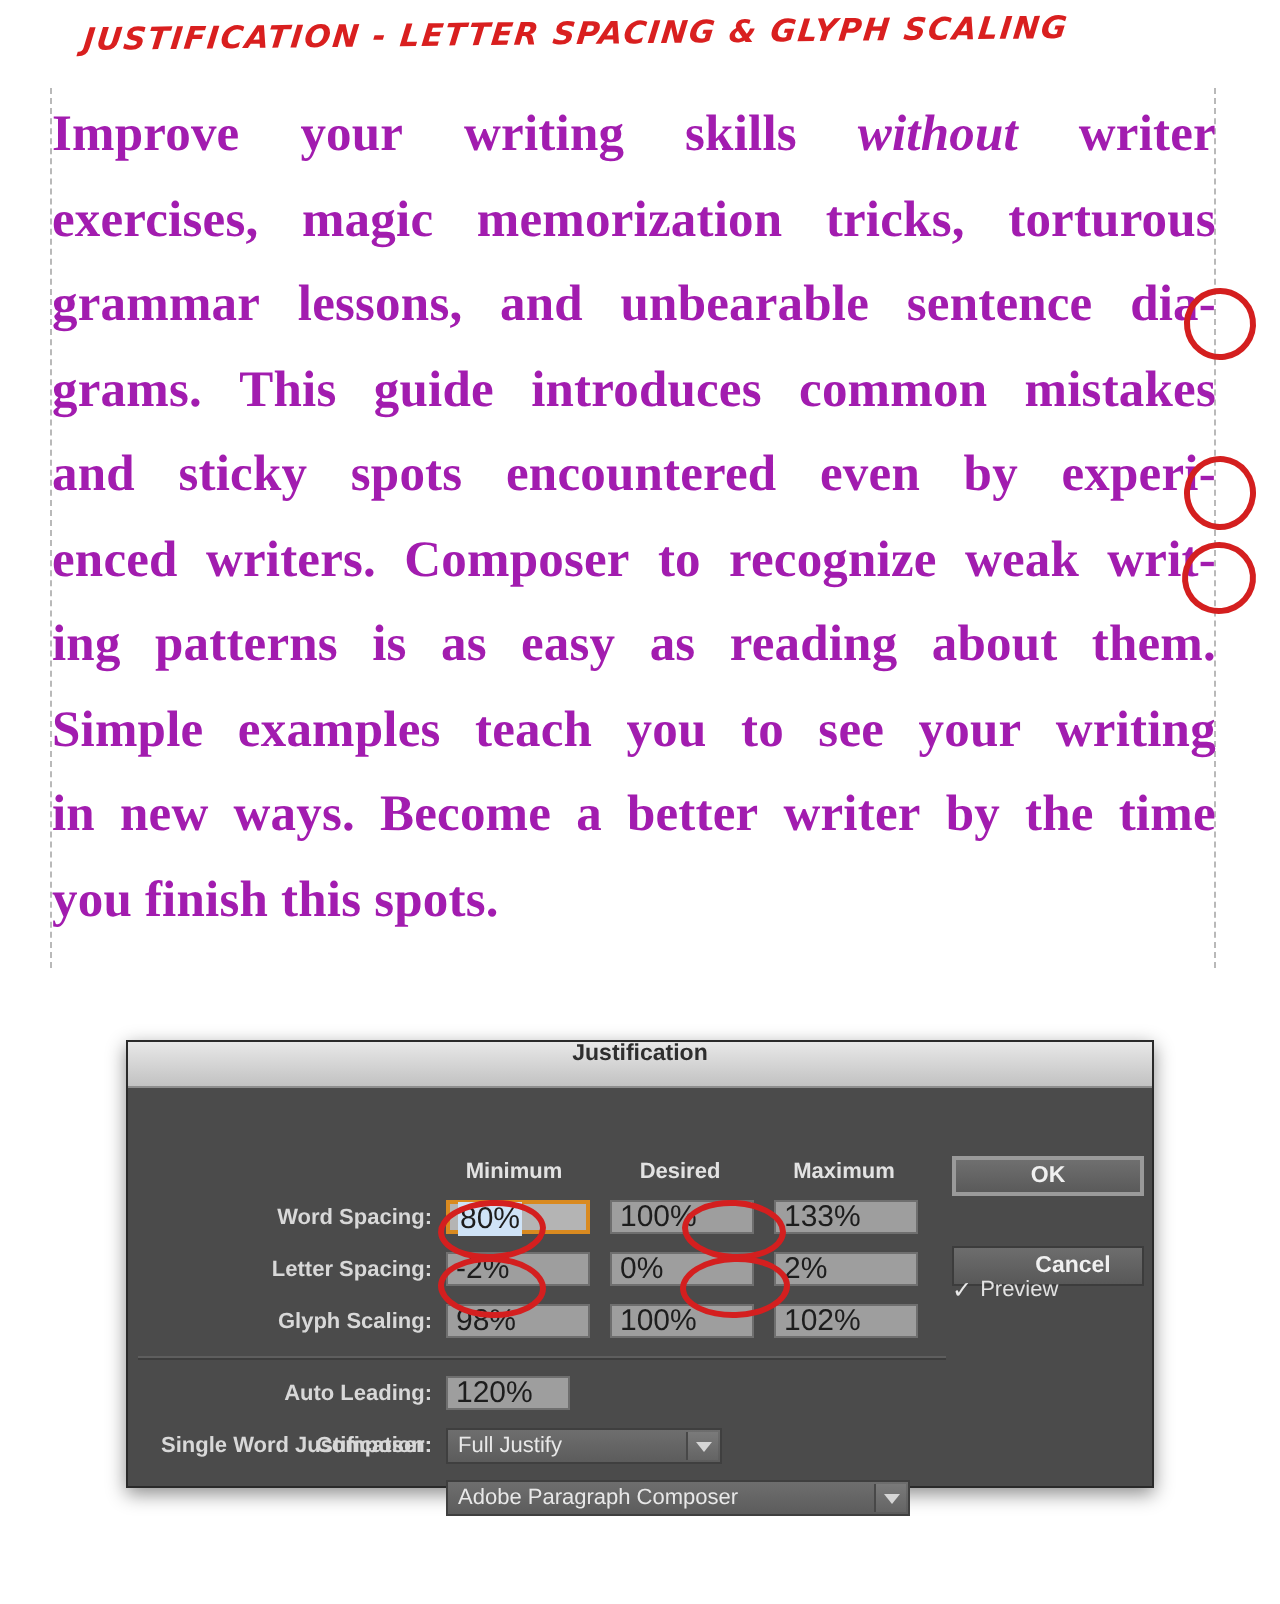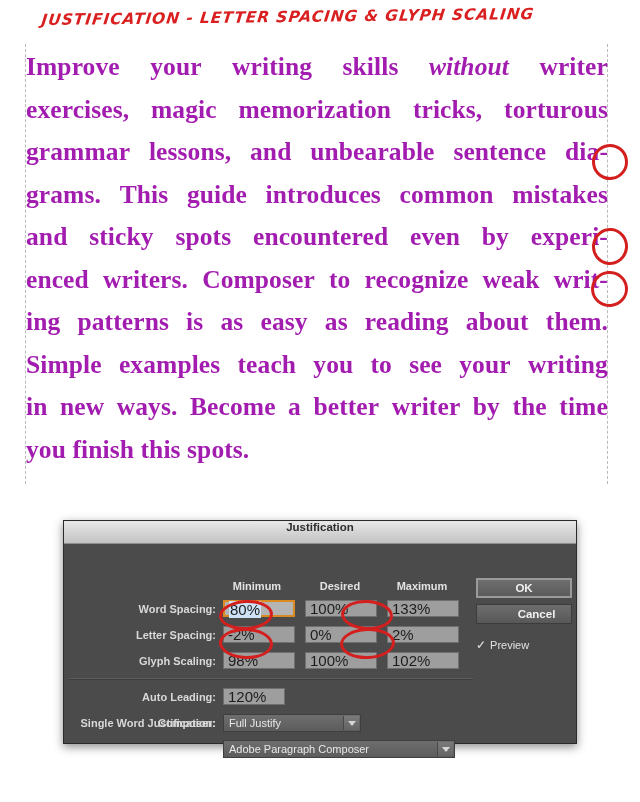--- a/index.html
+++ b/index.html
@@ -240,21 +240,21 @@
     display: flex;
     align-items: center;
     justify-content: center;
   }
   .btn-ok {
     left: 412px;
     top: 34px;
     border: 2px solid #9a9a9a;
     background: linear-gradient(to bottom, #6f6f6f 0%, #5a5a5a 100%);
   }
-  .btn-cancel { left: 412px; top: 60px; padding-left: 25px; }
+  .btn-cancel { left: 412px; top: 79px; padding-left: 25px; }
 
   .preview-row {
     position: absolute;
     left: 412px;
     top: 95px;
     display: flex;
     align-items: center;
     gap: 4px;
   }
   .checkmark {

